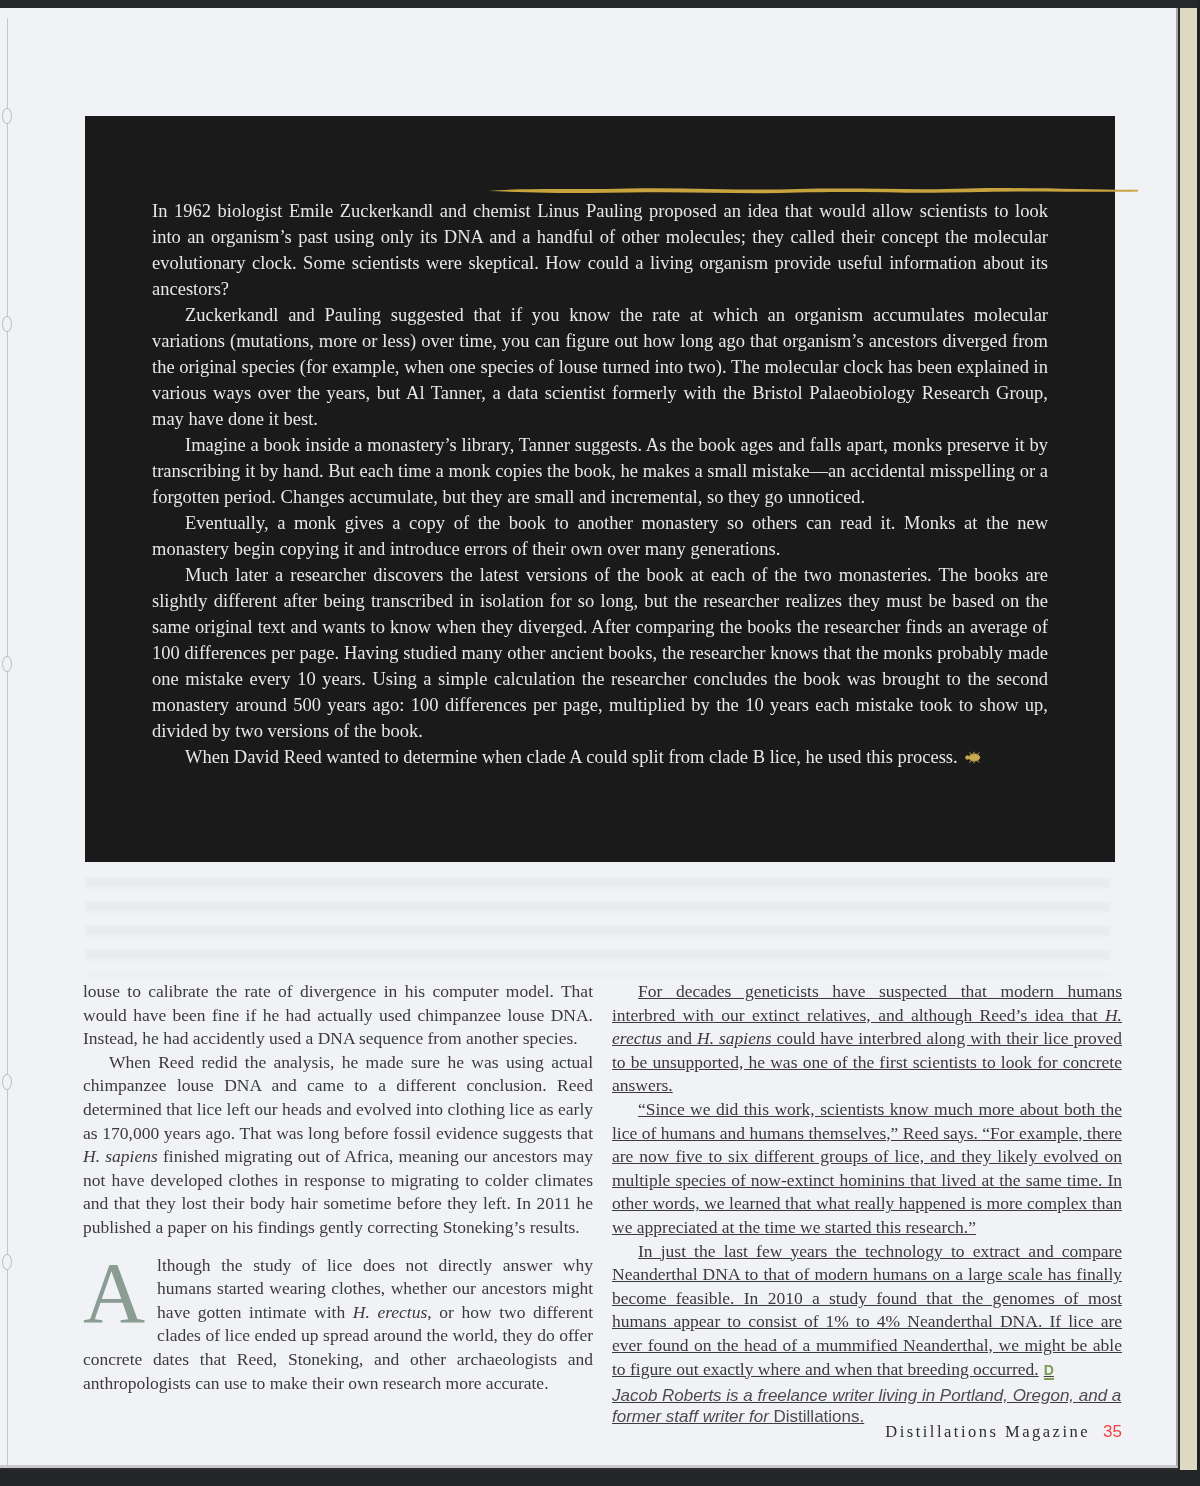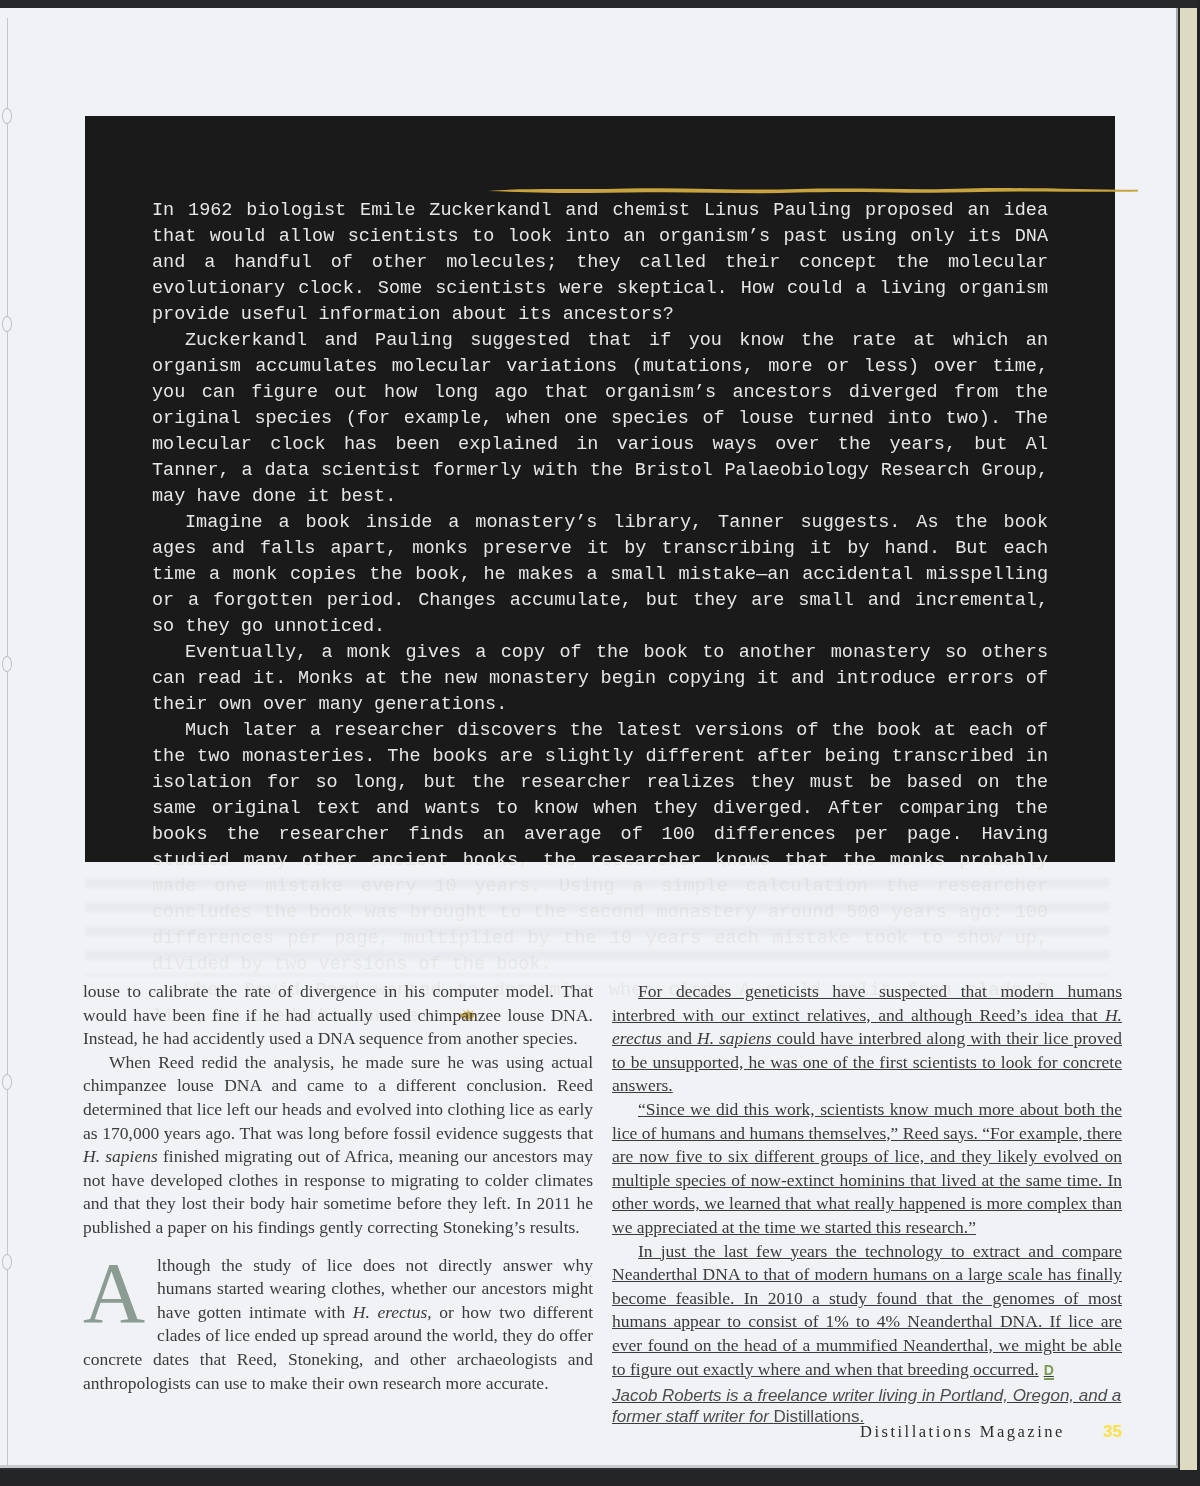--- a/index.html
+++ b/index.html
@@ -28,21 +28,21 @@
     background:#1a1a1a;box-sizing:border-box;padding:56px 67px 0 67px;
   }
   .feature-title{
     font-family:"Liberation Serif",serif;font-weight:bold;font-size:31px;
     color:#c8a43f;margin:0;letter-spacing:0.3px;
   }
   .gold-swash{position:absolute;left:488px;top:184px;width:650px;height:14px;}
   .fb-body{margin-top:26px;}
   .fb-p{
     margin:0;color:#e7e7e7;font-size:18.5px;line-height:26px;
-    text-align:justify;font-family:Liberation Mono, monospace;
+    text-align:justify;font-family:Liberation Serif, serif;
   }
   .fb-p.indent{text-indent:33px;}
   .louse-icon{display:inline-block;vertical-align:-1px;margin-left:6px;}
   
   .ghost-text{
     position:absolute;left:85px;top:878px;width:1025px;height:98px;
     background:repeating-linear-gradient(to bottom,#8e93a8 0px,#8e93a8 10px,transparent 10px,transparent 24px);
     opacity:0.07;filter:blur(1.5px);
   }
   
@@ -67,27 +67,27 @@
     font-size:14px;border-bottom:2px solid #7d9b55;margin-left:5px;line-height:1;
   }
   .author-bio{
     margin-top:4px !important;font-family:"Liberation Sans",sans-serif;
     font-size:17px;line-height:21px;color:#4c4c4e;text-align:left;
   }
   .author-bio .bio-italic{font-style:italic;}
   
   .footer{
     position:absolute;left:860px;top:1422px;width:262px;
-    display:flex;justify-content:space-between;align-items:baseline;gap:13px;
+    display:flex;justify-content:flex-end;align-items:baseline;gap:13px;
   }
   .magazine-name{
     font-family:"Liberation Serif",serif;font-size:16.5px;color:#2e2e30;letter-spacing:2.5px;
   }
   .page-number{
-    font-family:"Liberation Sans",sans-serif;font-weight:bold;font-size:17px;color:#fde047;margin-left:25px;
+    font-family:"Liberation Sans",sans-serif;font-weight:normal;font-size:17px;color:#ef4444;
   }
 </style>
 </head>
 <body>
 
 <div class="scan-strip-top"></div>
 <div class="page-stack-edge"></div>
 <div class="scan-edge-right"></div>
 
 <div class="page">

